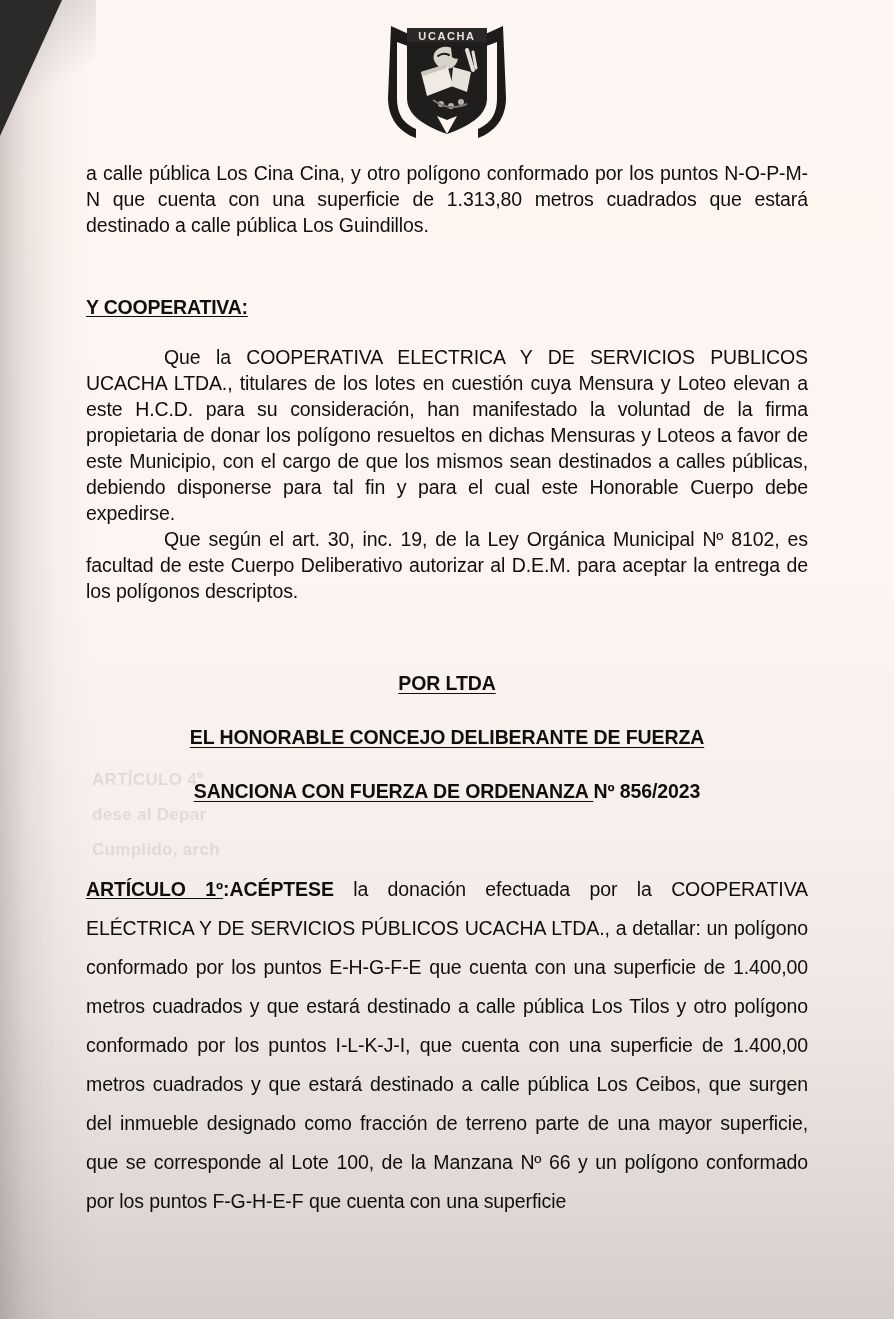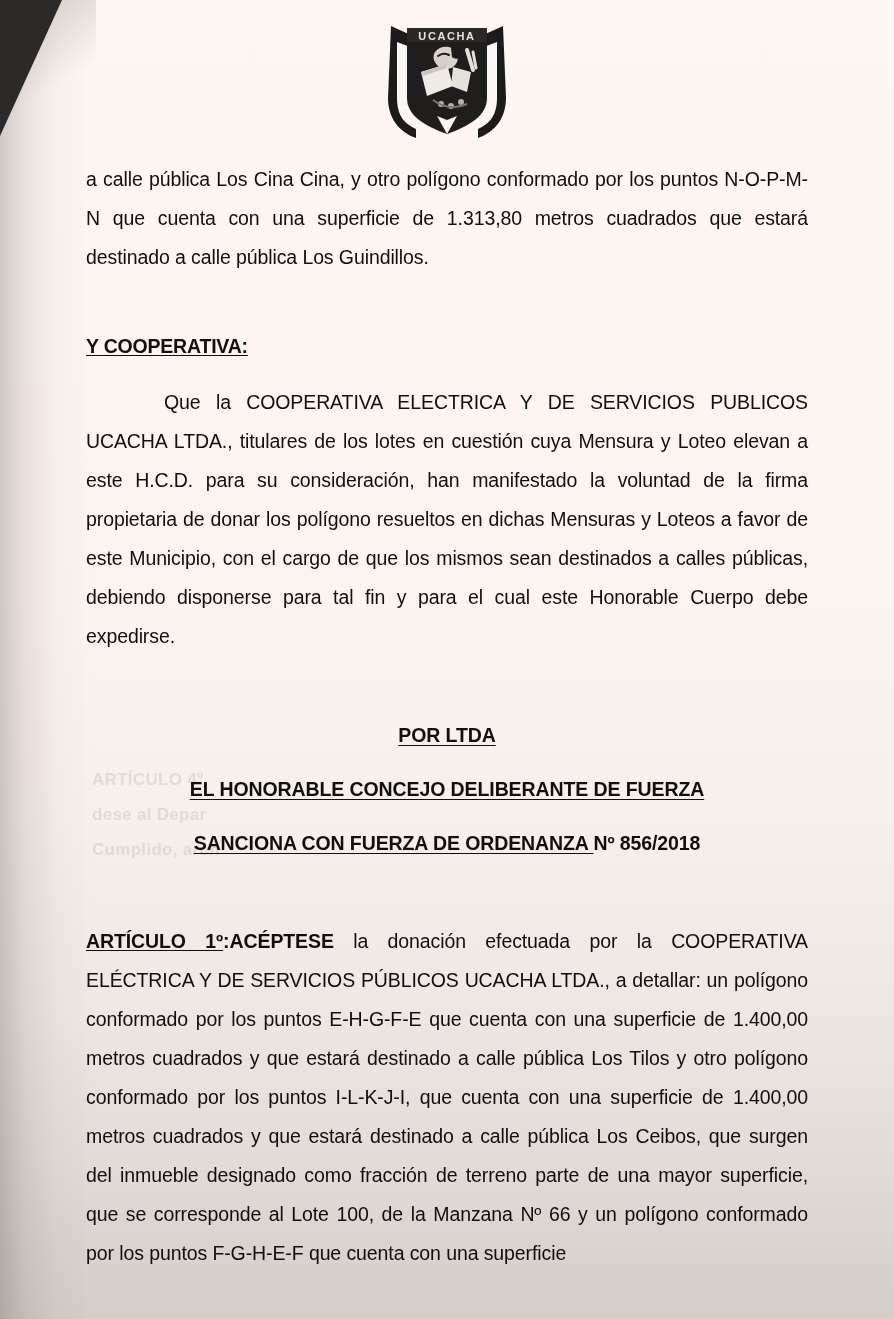--- a/index.html
+++ b/index.html
@@ -101,21 +101,21 @@
     position: absolute;
     left: 86px;
     top: 160px;
     width: 722px;
     z-index: 5;
   }
 
   p.para {
     margin: 0;
     font-size: 19.5px;
-    line-height: 39px;
+    line-height: 26px;
     text-align: justify;
     text-justify: inter-word;
     letter-spacing: -0.1px;
   }
   p.para:last-child { text-align: left; }
 
   .indent { display: inline-block; width: 78px; }
 
   .gap-sm { height: 20px; }
   .gap-lg { height: 52px; }
@@ -229,32 +229,33 @@
     <p class="para">a calle pública Los Cina Cina, y otro polígono conformado por los puntos N-O-P-M-N que cuenta con una superficie de 1.313,80 metros cuadrados que estará destinado a calle pública Los Guindillos.</p>
 
     <div class="gap-lg"></div>
 
     <h2 class="section-head"><span class="u">Y COOPERATIVA:</span></h2>
 
     <div class="gap-sm"></div>
 
     <p class="para"><span class="indent"></span><span>Que la COOPERATIVA ELECTRICA Y DE SERVICIOS PUBLICOS UCACHA LTDA., titulares de los lotes en cuestión cuya Mensura y Loteo elevan a este H.C.D. para su consideración, han manifestado la voluntad de la firma propietaria de donar los polígono resueltos en dichas Mensuras y Loteos a favor de este Municipio, con el cargo de que los mismos sean destinados a calles públicas, debiendo disponerse para tal fin y para el cual este Honorable Cuerpo debe expedirse.</span></p>
 
+    <p class="para"><span class="indent"></span><span>Que según el art. 30, inc. 19, de la Ley Orgánica Municipal Nº 8102, es facultad de este Cuerpo Deliberativo autorizar al D.E.M. para aceptar la entrega de los polígonos descriptos.</span></p>
 
     <div class="gap-xl"></div>
 
     <div class="centered"><span class="u">POR LTDA</span></div>
 
     <div class="gap-sm"></div>
 
     <div class="centered"><span class="u">EL HONORABLE CONCEJO DELIBERANTE DE FUERZA</span></div>
 
     <div class="gap-sm"></div>
 
-    <div class="centered"><span class="u">SANCIONA CON FUERZA DE ORDENANZA </span><span>Nº 856/2018</span></div>
+    <div class="centered"><span class="u">SANCIONA CON FUERZA DE ORDENANZA </span><span>Nº 856/2023</span></div>
 
     <div class="gap-xl"></div>
 
     <p class="article-line"><span class="article-label">ARTÍCULO 1º</span><span class="article-colon">:</span><span class="article-verb">ACÉPTESE</span><span> la donación efectuada por la COOPERATIVA ELÉCTRICA Y DE SERVICIOS PÚBLICOS UCACHA LTDA., a detallar: un polígono conformado por los puntos E-H-G-F-E que cuenta con una superficie de 1.400,00 metros cuadrados y que estará destinado a calle pública Los Tilos y otro polígono conformado por los puntos I-L-K-J-I, que cuenta con una superficie de 1.400,00 metros cuadrados y que estará destinado a calle pública Los Ceibos, que surgen del inmueble designado como fracción de terreno parte de una mayor superficie, que se corresponde al Lote 100, de la Manzana Nº 66 y un polígono conformado por los puntos F-G-H-E-F que cuenta con una superficie</span></p>
 
   </div>
 
 </div>
 
 </body></html>

